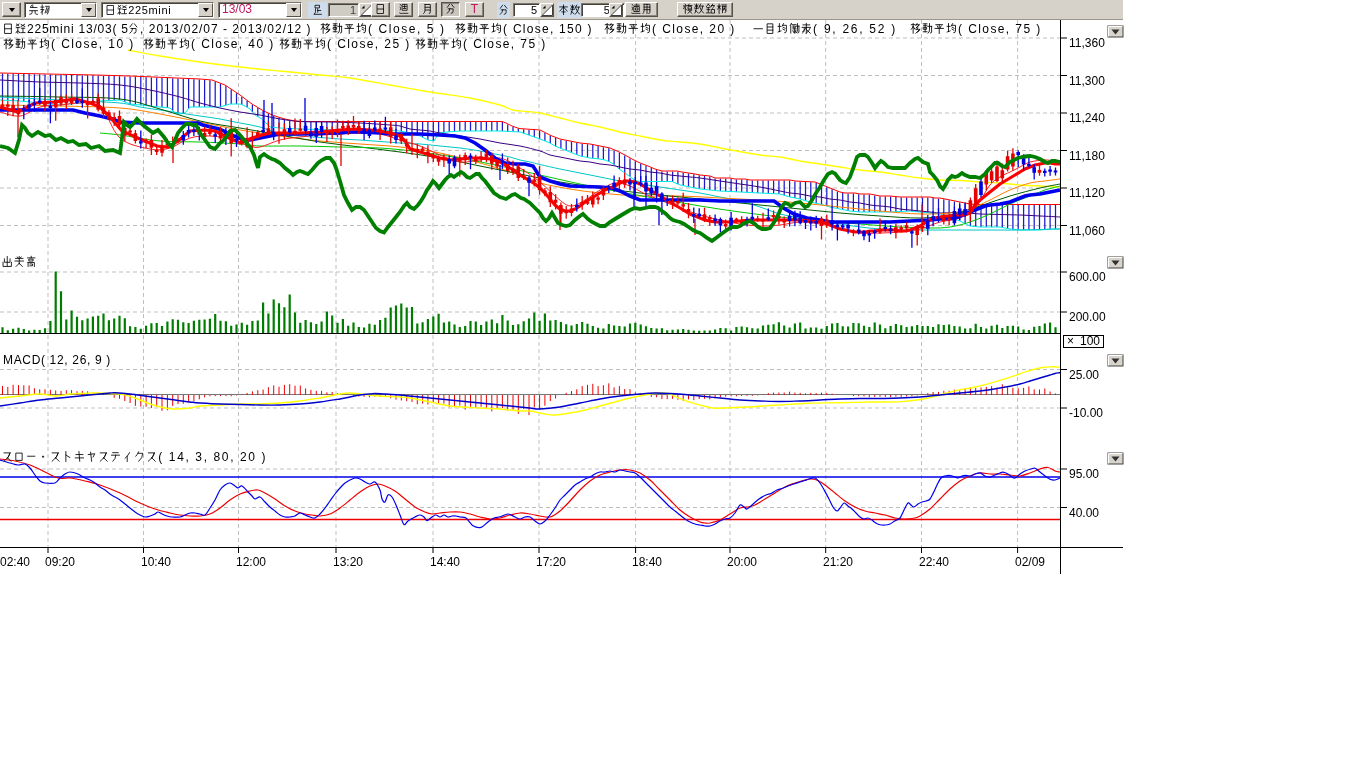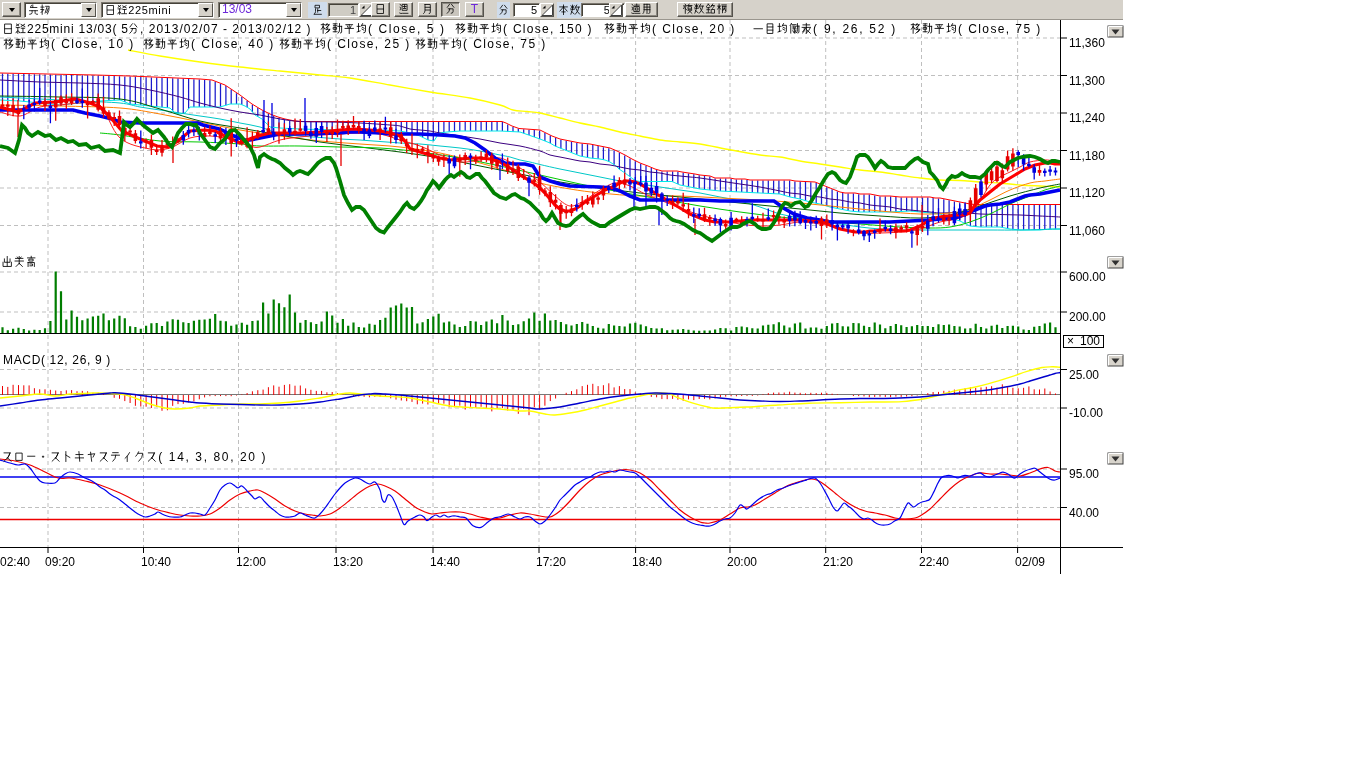--- a/index.html
+++ b/index.html
@@ -7,21 +7,21 @@
 .stage { position:relative; width:1366px; height:768px; }
 svg.main { position:absolute; left:0; top:0; }
 .tbar { position:absolute; left:0; top:0; width:1123px; height:20px; background:#d6d2ca;
   border-bottom:1px solid #9a968e; z-index:5;text-decoration:underline; }
 .btn { position:absolute; background:#d6d2ca; display:flex; align-items:center; justify-content:center;
   border:1px solid; border-color:#fff #55524c #55524c #fff; box-shadow:inset -1px -1px 0 #8a877f; }
 .btn.press { border-color:#55524c #fff #fff #55524c; box-shadow:inset 1px 1px 0 #8a877f; background:#c9c5bd; }
 .combo { position:absolute; top:2px; height:16px; background:#fff;
   border:1px solid; border-color:#7a766e #fff #fff #7a766e; box-shadow:inset 1px 1px 0 #454239; }
 .cval { position:absolute; left:3px; top:1px; }
-.ctx { font-size:12px; color:#6d28d9; line-height:12px; display:block; margin-top:-1px; }
+.ctx { font-size:12px; color:#be185d; line-height:12px; display:block; margin-top:-1px; }
 .cbtn { position:absolute; right:0px; top:0px; width:15px; height:14px; background:#d6d2ca;
   border:1px solid; border-color:#fff #55524c #55524c #fff; display:flex; align-items:center; justify-content:center; }
 .arr { width:0; height:0; border-left:3.5px solid transparent; border-right:3.5px solid transparent;
   border-top:4.5px solid #000; display:block; }
 .tlab { position:absolute; top:2px; height:16px; background:#cfdcec; display:flex; align-items:center; justify-content:center; }
 .ninp { position:absolute; top:3px; height:14px; background:#fff; border:1px solid;
   border-color:#7a766e #fff #fff #7a766e; box-shadow:inset 1px 1px 0 #454239;
   font-size:11px; text-align:right; }
 .ninp span { position:absolute; right:2px; top:0px; }
 .ninp.dis { background:#cfccc4; }

